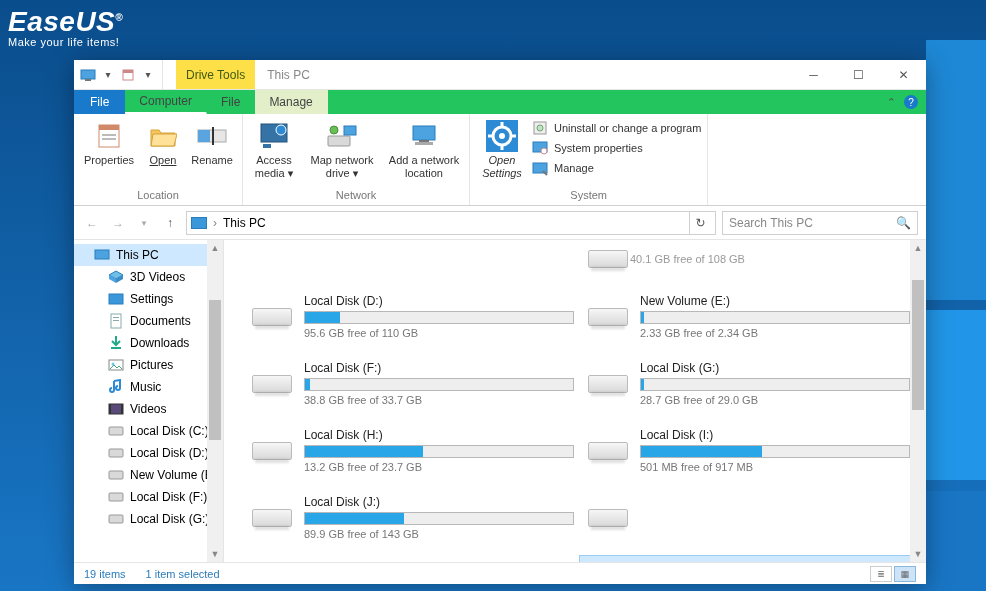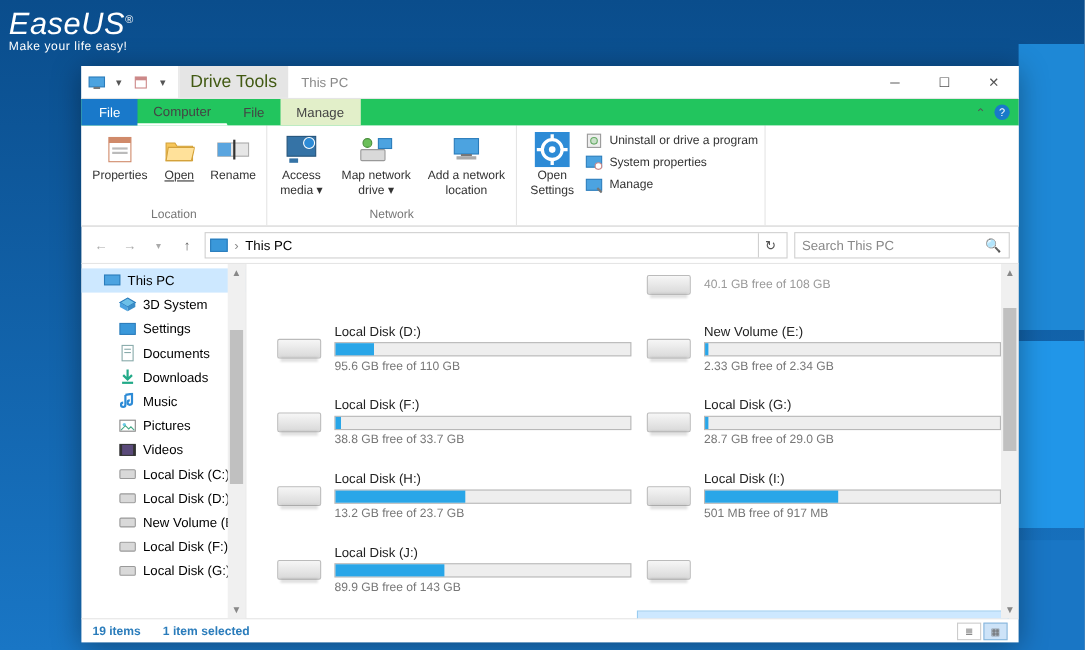--- a/index.html
+++ b/index.html
@@ -6,32 +6,32 @@
 body { width: 986px; height: 591px; background: #0a4d8c; overflow: hidden; position: relative; }
 
 
 .wallpaper { position: absolute; inset: 0; background: linear-gradient(180deg, #0a4d8c 0%, #1976c5 100%); }
 .wallpaper::before { content: ""; position: absolute; right: 0; top: 40px; width: 60px; height: 260px; background: #1e88d6; }
 .wallpaper::after { content: ""; position: absolute; right: 0; top: 310px; width: 60px; height: 170px; background: #2196e8; }
 .wp-block-a { position: absolute; right: 0; bottom: 0; width: 60px; height: 100px; background: #1976c5; }
 
 
 .logo { position: absolute; top: 6px; left: 8px; color: #fff; }
-.logo-text { font-size: 28px; font-weight: normal; font-style: italic; letter-spacing: 0.5px; }
+.logo-text { font-size: 28px; font-weight: bold; font-style: italic; letter-spacing: 0.5px; }
 .logo-tag { font-size: 11px; margin-top: -2px; letter-spacing: 0.5px; }
 .logo-r { font-size: 10px; vertical-align: super; }
 
 
 .window { position: absolute; top: 60px; left: 74px; width: 852px; height: 524px; background: #fff; box-shadow: 0 4px 24px rgba(0,0,0,0.35); display: flex; flex-direction: column; }
 
 
 .titlebar { height: 30px; display: flex; align-items: stretch; background: #fff; border-bottom: 1px solid #e5e5e5; }
 .qat { display: flex; align-items: center; padding: 0 6px; gap: 4px; border-right: 1px solid #e5e5e5; }
 .qat-icon { width: 16px; height: 16px; display: inline-flex; align-items: center; justify-content: center; font-size: 10px; color: #555; }
-.drive-tools { background: #e5e5e5; padding: 0 10px; display: flex; align-items: center; font-size: 16px; color: #425a13; }
+.drive-tools { background: #fde047; padding: 0 10px; display: flex; align-items: center; font-size: 12px; color: #425a13; margin-left: 13px; }
 .titlebar-title { flex: 1; display: flex; align-items: center; padding-left: 12px; font-size: 12px; color: #888; }
 .win-btns { display: flex; }
 .win-btn { width: 45px; display: flex; align-items: center; justify-content: center; color: #555; font-size: 12px; cursor: pointer; }
 
 
 .tabs-row { height: 24px; display: flex; align-items: stretch; background: #22c55e; font-size: 12px; position: relative; }
 .file-tab { background: #1979ca; color: #fff; padding: 0 16px; display: flex; align-items: center; }
 .r-tab { padding: 0 14px; display: flex; align-items: center; color: #444; border-right: 1px solid transparent; cursor: pointer; }
 .r-tab.active { border-bottom: 2px solid #fff; }
 .tabs-right { position: absolute; right: 8px; top: 0; height: 100%; display: flex; align-items: center; gap: 8px; color: #555; font-size: 11px; }
@@ -66,58 +66,58 @@
 .tree-item.sel { background: #cde8ff; }
 .tree-item.sub { padding-left: 34px; }
 .t-ico { width: 16px; height: 16px; display: inline-flex; align-items: center; justify-content: center; font-size: 12px; }
 .sb-scroll { position: absolute; right: 0; top: 0; width: 16px; height: 100%; background: #f0f0f0; }
 .sb-up, .sb-dn { height: 16px; display: flex; align-items: center; justify-content: center; color: #888; font-size: 9px; }
 .sb-thumb { position: absolute; left: 2px; right: 2px; top: 60px; height: 140px; background: #c0c0c0; }
 
 .content { flex: 1; overflow: hidden; position: relative; }
 .content-inner { padding: 0 10px 10px 20px; }
 .drive-grid { display: grid; grid-template-columns: 1fr 1fr; column-gap: 0; row-gap: 10px; }
-.drive-partial { grid-column: 2; display: flex; align-items: center; gap: 10px; padding: 4px 6px; }
+.drive-partial { grid-column: 2; display: flex; align-items: center; padding: 4px 6px; }
 
 .drive { display: flex; align-items: center; gap: 10px; padding: 6px; cursor: pointer; }
 .drive.sel { background: #cde8ff; outline: 1px solid #99ccf0; }
 .drive-ico { width: 44px; height: 30px; display: flex; align-items: center; justify-content: center; }
 .drive-ico-inner { width: 40px; height: 18px; background: linear-gradient(180deg, #f6f6f6, #d9d9d9); border: 1px solid #bbb; border-radius: 2px; position: relative; }
 .drive-ico-inner::after { content: ""; position: absolute; bottom: -4px; left: 2px; right: 2px; height: 4px; background: rgba(0,0,0,0.12); filter: blur(1px); }
 .drive-info { flex: 1; min-width: 0; }
 .dname { font-size: 12px; color: #222; margin-bottom: 3px; }
 .dbar { height: 13px; border: 1px solid #b8b8b8; background: #eee; margin-bottom: 3px; position: relative; }
 .dbar-fill { position: absolute; top: 0; left: 0; bottom: 0; background: #29a6e8; }
 .dsub { font-size: 11px; color: #777; }
 .dsub.cut { color: #999; }
 
 .ct-scroll { position: absolute; right: 0; top: 0; width: 16px; height: 100%; background: #f0f0f0; }
 .ct-thumb { position: absolute; left: 2px; right: 2px; top: 40px; height: 130px; background: #c0c0c0; }
 
 
 .statusbar { height: 22px; border-top: 1px solid #e5e5e5; display: flex; align-items: center; padding: 0 10px; font-size: 11px; color: #4a6; color: #2a7cbb; gap: 20px; }
-.statusbar .st1 { color: #2a7cbb; font-weight: bold; }
+.statusbar .st1 { color: #2a7cbb; }
 .view-toggles { margin-left: auto; display: flex; gap: 2px; }
 .vt { width: 22px; height: 16px; border: 1px solid #ccc; display: flex; align-items: center; justify-content: center; font-size: 9px; color: #666; cursor: pointer; }
 .vt.active { background: #cde3f8; border-color: #8ab8dd; }
 
 
 .ico-folder { color: #f7b93b; }
 .ico-blue { color: #2d8bd6; }
 .ico-dark { color: #555; }
 </style>
 </head>
 <body>
 
 <div class="wallpaper"></div>
 <div class="wp-block-a"></div>
 
 <div class="logo">
   <div class="logo-text"><span>EaseUS</span><span class="logo-r">®</span></div>
-  <div class="logo-tag">Make your life easy!</div>
+  <div class="logo-tag">Make your life items!</div>
 </div>
 
 <div class="window">
 
   <div class="titlebar">
     <div class="qat">
       <span class="qat-icon ico-blue">
         <svg width="16" height="12" viewBox="0 0 16 12">
             <rect x="1" y="1" width="14" height="9" fill="#4ca3e0" stroke="#2a7cbb"></rect>
             <rect x="5" y="10" width="6" height="2" fill="#777"></rect>
@@ -220,21 +220,21 @@
               </svg>
           </span>
           <span>Add a network location</span>
         </div>
       </div>
       <div class="rg-label">Network</div>
     </div>
 
     <div class="ribbon-group">
       <div class="rg-body">
-        <div class="r-btn" style="width:52px;">
+        <div class="r-btn" style="width:52px;font-style:italic;">
           <span class="r-ico">
             <svg width="32" height="32" viewBox="0 0 32 32">
                 <rect width="32" height="32" fill="#2d8bd6"></rect>
                 <circle cx="16" cy="16" r="9" fill="none" stroke="#fff" stroke-width="3"></circle>
                 <circle cx="16" cy="16" r="3" fill="#fff"></circle>
                 <g stroke="#fff" stroke-width="3">
                   <line x1="16" y1="2" x2="16" y2="7"></line>
                   <line x1="16" y1="25" x2="16" y2="30"></line>
                   <line x1="2" y1="16" x2="7" y2="16"></line>
                   <line x1="25" y1="16" x2="30" y2="16"></line>
@@ -244,21 +244,21 @@
           <span>Open Settings</span>
         </div>
         <div class="sys-links">
           <div class="sys-link">
             <span class="sys-link-ico">
               <svg width="16" height="16" viewBox="0 0 16 16">
                   <rect x="2" y="2" width="12" height="12" fill="#eee" stroke="#999"></rect>
                   <circle cx="8" cy="8" r="3" fill="#c8e0c8" stroke="#6a6"></circle>
                 </svg>
             </span>
-            <span>Uninstall or drive a program</span>
+            <span>Uninstall or change a program</span>
           </div>
           <div class="sys-link">
             <span class="sys-link-ico">
               <svg width="16" height="16" viewBox="0 0 16 16">
                   <rect x="1" y="2" width="14" height="10" fill="#4ca3e0" stroke="#2a7cbb"></rect>
                   <circle cx="12" cy="11" r="3" fill="#fff" stroke="#c88"></circle>
                 </svg>
             </span>
             <span>System properties</span>
           </div>
@@ -266,20 +266,21 @@
             <span class="sys-link-ico">
               <svg width="16" height="16" viewBox="0 0 16 16">
                   <rect x="1" y="3" width="14" height="10" fill="#4ca3e0" stroke="#2a7cbb"></rect>
                   <path d="M11 11l4 4" stroke="#777" stroke-width="2"></path>
                 </svg>
             </span>
             <span>Manage</span>
           </div>
         </div>
       </div>
+      <div class="rg-label">System</div>
     </div>
   </div>
 
   <div class="addr-row">
     <span class="nav-arrow">←</span>
     <span class="nav-arrow">→</span>
     <span class="nav-arrow" style="font-size:9px;">▾</span>
     <span class="nav-arrow" style="color:#555;">↑</span>
     <div class="addr-box">
       <span class="addr-pc-ico"></span>
@@ -306,21 +307,21 @@
         </div>
         <div id="tree-items">
             <div class="tree-item sub">
               <span class="t-ico">
                 <svg width="16" height="14" viewBox="0 0 16 14">
                   <polygon points="8,1 15,5 8,9 1,5" fill="#6cc0e8" stroke="#2a7cbb"></polygon>
                   <polygon points="1,5 8,9 8,13 1,9" fill="#4ca3e0"></polygon>
                   <polygon points="15,5 8,9 8,13 15,9" fill="#3a8dc7"></polygon>
                 </svg>
               </span>
-              <span>3D System</span>
+              <span>3D Videos</span>
             </div>
             <div class="tree-item sub">
               <span class="t-ico">
                 <svg width="16" height="12">
                   <rect x="1" y="1" width="14" height="10" fill="#3a98da" stroke="#2a7cbb"></rect>
                 </svg>
               </span>
               <span>Settings</span>
             </div>
             <div class="tree-item sub">
@@ -337,36 +338,36 @@
               <span class="t-ico">
                 <svg width="14" height="16">
                   <path d="M7 1v8M3 6l4 4 4-4" stroke="#2a8" stroke-width="2" fill="none"></path>
                   <rect x="2" y="12" width="10" height="2" fill="#2a8"></rect>
                 </svg>
               </span>
               <span>Downloads</span>
             </div>
             <div class="tree-item sub">
               <span class="t-ico">
-                <svg width="14" height="16">
-                  <path d="M5 2v9a2 2 0 1 1-2-2" stroke="#2d8bd6" stroke-width="2" fill="none"></path>
-                  <path d="M5 2l6-1v8a2 2 0 1 1-2-2" stroke="#2d8bd6" stroke-width="2" fill="none"></path>
-                </svg>
-              </span>
-              <span>Music</span>
-            </div>
-            <div class="tree-item sub">
-              <span class="t-ico">
                 <svg width="16" height="12">
                   <rect x="1" y="1" width="14" height="10" fill="#fff" stroke="#888"></rect>
                   <circle cx="5" cy="5" r="1.5" fill="#6cc9e8"></circle>
                   <path d="M2 10l4-4 3 3 2-2 3 3" stroke="#4a8" fill="none"></path>
                 </svg>
               </span>
               <span>Pictures</span>
+            </div>
+            <div class="tree-item sub">
+              <span class="t-ico">
+                <svg width="14" height="16">
+                  <path d="M5 2v9a2 2 0 1 1-2-2" stroke="#2d8bd6" stroke-width="2" fill="none"></path>
+                  <path d="M5 2l6-1v8a2 2 0 1 1-2-2" stroke="#2d8bd6" stroke-width="2" fill="none"></path>
+                </svg>
+              </span>
+              <span>Music</span>
             </div>
             <div class="tree-item sub">
               <span class="t-ico">
                 <svg width="16" height="12">
                   <rect x="1" y="1" width="14" height="10" fill="#5a4a7a" stroke="#333"></rect>
                   <rect x="1" y="1" width="2" height="10" fill="#333"></rect>
                   <rect x="13" y="1" width="2" height="10" fill="#333"></rect>
                 </svg>
               </span>
               <span>Videos</span>

